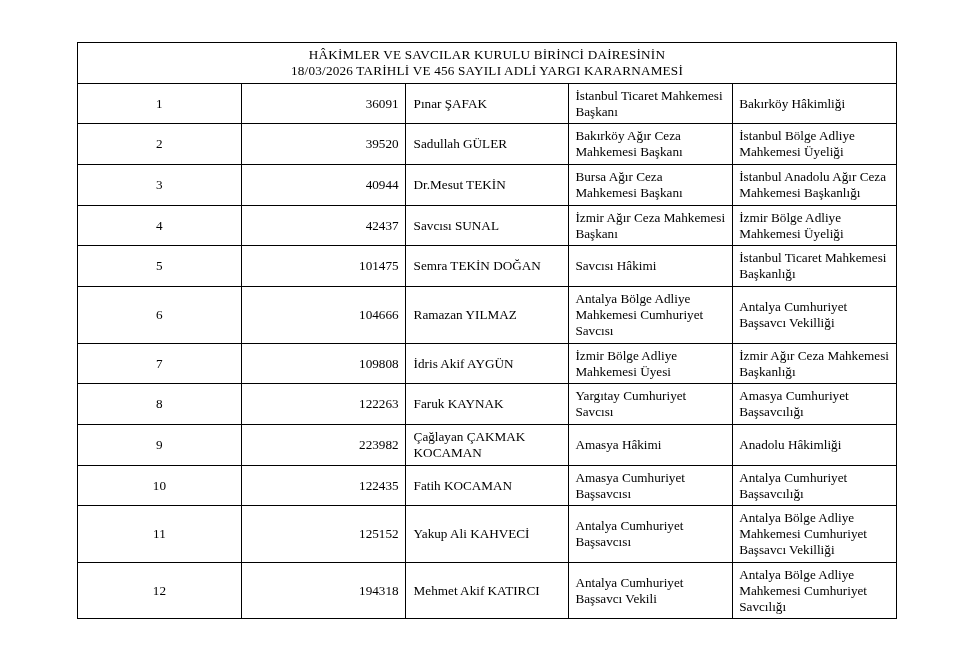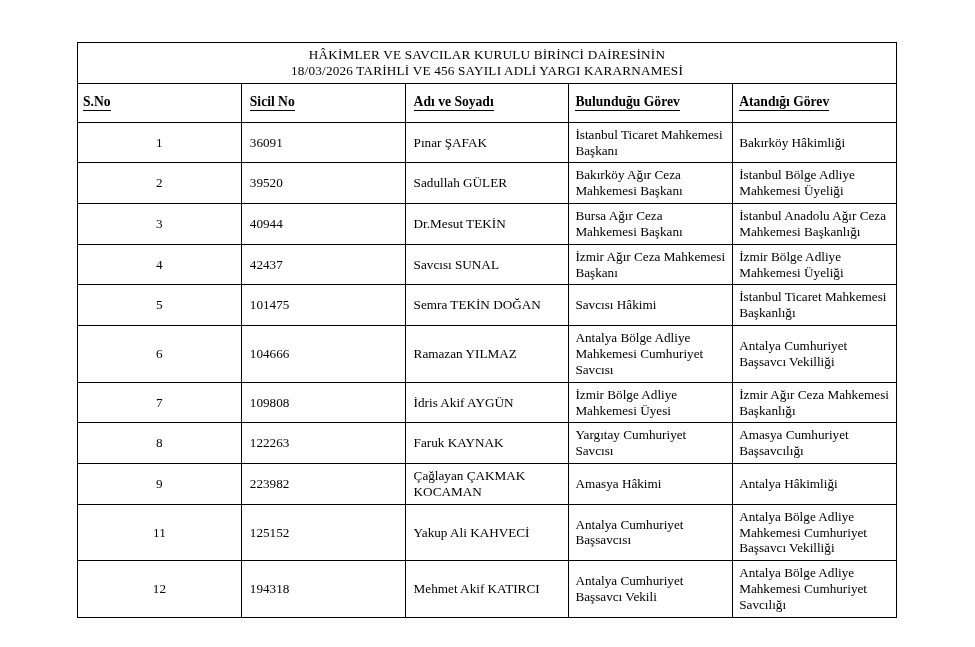--- a/index.html
+++ b/index.html
@@ -54,47 +54,40 @@
     height: 26px;
     padding: 3px 6px;
   }
   .head-row th span {
     border-bottom: 1px solid #000000;
     display: inline-block;
     padding-bottom: 0px;
     line-height: 1.15;
   }
   .col-no     { width: 38px;  text-align: center; }
-  .col-sicil  { width: 62px;  text-align: left; padding-left: 8px !important; }
+  .col-sicil  { width: 62px;  text-align: right; padding-left: 8px !important; }
   .col-ad     { width: 213px; text-align: left; padding-left: 8px !important; }
   .col-bul    { width: 282px; text-align: left; padding-left: 6px !important; }
   .col-ata    { width: 225px; text-align: left; padding-left: 6px !important; }
   .head-row .col-no    { text-align: left; padding-left: 5px !important; }
   .head-row .col-sicil { text-align: left; }
   tbody tr { height: 39px; }
   tbody td.col-no { text-align: center; }
 </style>
 </head>
 <body>
 
 <div class="page">
   <table class="doc-table">
     <tbody>
       <tr>
         <td class="title-cell" colspan="5">
           <span class="title-line">HÂKİMLER VE SAVCILAR KURULU BİRİNCİ DAİRESİNİN</span>
           <span class="title-line">18/03/2026 TARİHLİ VE 456 SAYILI ADLİ YARGI KARARNAMESİ</span>
         </td>
-      </tr>
-      <tr class="head-row">
-        <th class="col-no"><span>S.No</span></th>
-        <th class="col-sicil"><span>Sicil No</span></th>
-        <th class="col-ad"><span>Adı ve Soyadı</span></th>
-        <th class="col-bul"><span>Bulunduğu Görev</span></th>
-        <th class="col-ata"><span>Atandığı Görev</span></th>
       </tr>
 
       <tr>
         <td class="col-no">1</td>
         <td class="col-sicil">36091</td>
         <td class="col-ad">Pınar ŞAFAK</td>
         <td class="col-bul">İstanbul Ticaret Mahkemesi Başkanı</td>
         <td class="col-ata">Bakırköy Hâkimliği</td>
       </tr>
       <tr>
@@ -144,21 +137,28 @@
         <td class="col-sicil">122263</td>
         <td class="col-ad">Faruk KAYNAK</td>
         <td class="col-bul">Yargıtay Cumhuriyet Savcısı</td>
         <td class="col-ata">Amasya Cumhuriyet Başsavcılığı</td>
       </tr>
       <tr>
         <td class="col-no">9</td>
         <td class="col-sicil">223982</td>
         <td class="col-ad">Çağlayan ÇAKMAK KOCAMAN</td>
         <td class="col-bul">Amasya Hâkimi</td>
-        <td class="col-ata">Antalya Hâkimliği</td>
+        <td class="col-ata">Anadolu Hâkimliği</td>
+      </tr>
+      <tr>
+        <td class="col-no">10</td>
+        <td class="col-sicil">122435</td>
+        <td class="col-ad">Fatih KOCAMAN</td>
+        <td class="col-bul">Amasya Cumhuriyet Başsavcısı</td>
+        <td class="col-ata">Antalya Cumhuriyet Başsavcılığı</td>
       </tr>
       <tr>
         <td class="col-no">11</td>
         <td class="col-sicil">125152</td>
         <td class="col-ad">Yakup Ali KAHVECİ</td>
         <td class="col-bul">Antalya Cumhuriyet Başsavcısı</td>
         <td class="col-ata">Antalya Bölge Adliye Mahkemesi Cumhuriyet Başsavcı Vekilliği</td>
       </tr>
       <tr>
         <td class="col-no">12</td>

